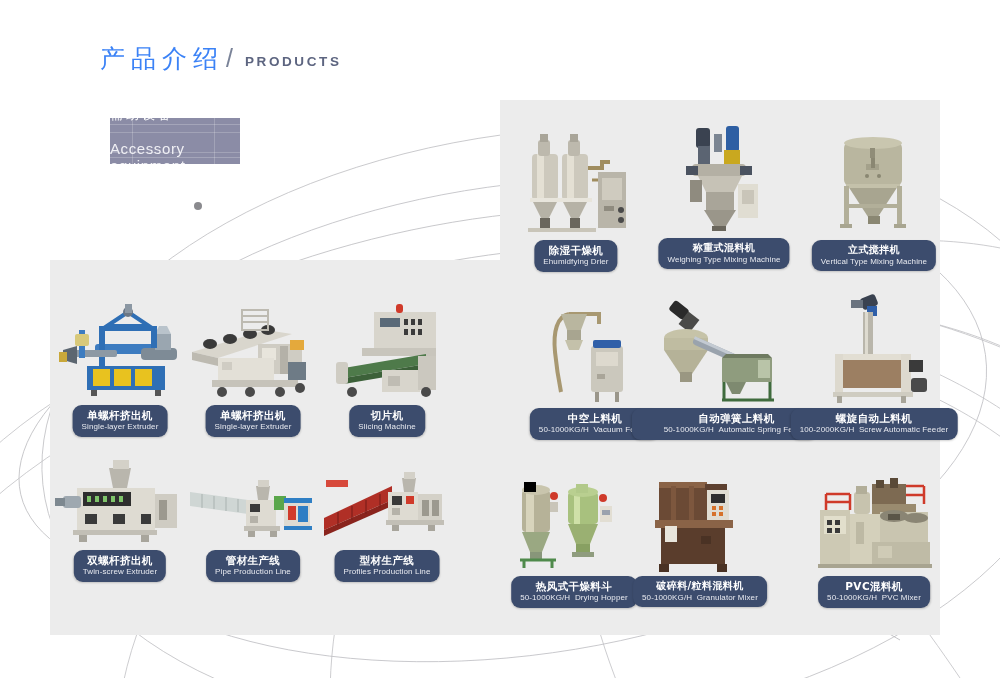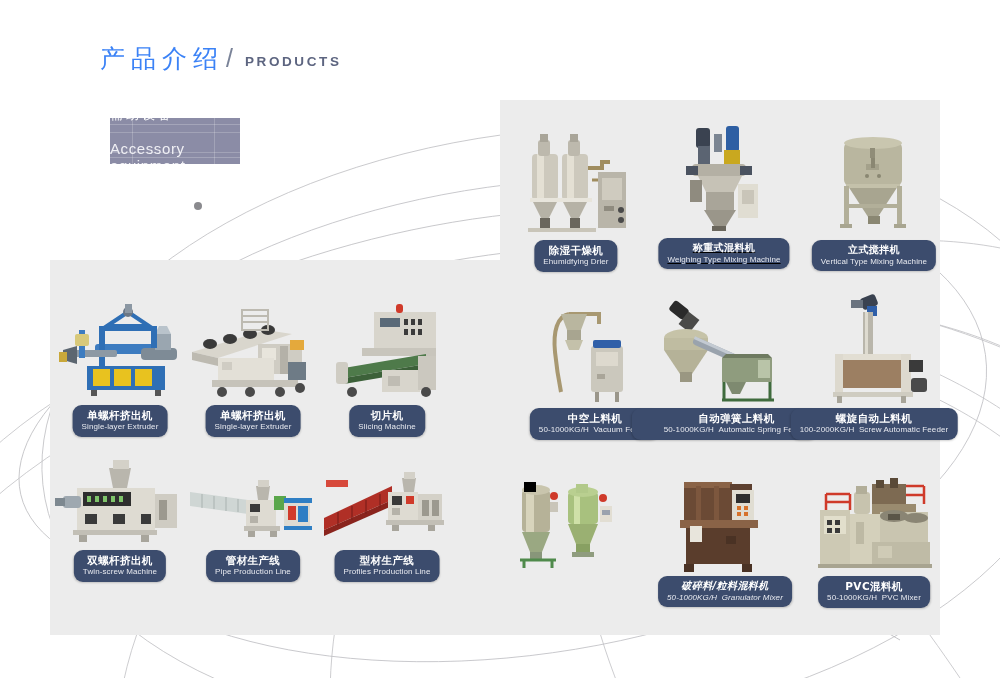--- a/index.html
+++ b/index.html
@@ -273,21 +273,21 @@
           <rect x="8" y="46" width="18" height="12" rx="3" fill="#9ea8b0"></rect>
           <rect x="0" y="48" width="10" height="8" fill="#7d8890"></rect>
           <rect x="18" y="80" width="84" height="5" fill="#c2bfb6"></rect>
           <rect x="24" y="85" width="8" height="7" fill="#a8a59c"></rect>
           <rect x="86" y="85" width="8" height="7" fill="#a8a59c"></rect>
         </g>
       </svg>
     </div>
     <div class="pill" style="top:100px;">
       <span class="p-cn">双螺杆挤出机</span>
-      <span class="p-en">Twin-screw Machine</span>
+      <span class="p-en">Twin-screw Extruder</span>
     </div>
   </div>
 
   <div class="cell" style="left:188px;top:452px;width:130px;height:128px;">
     <div class="art">
       <svg width="130" height="94" viewBox="0 0 130 94">
         <g>
           <polygon points="2,40 60,48 60,62 2,54" fill="#cfd6d4"></polygon>
           <g stroke="#a9b2b0" stroke-width="1" fill="none">
             <path d="M14 42 V56 M26 44 V57 M38 45 V59 M50 47 V60"></path>
@@ -397,21 +397,21 @@
           <polygon points="30,54 74,54 66,70 38,70" fill="#c6c2b6"></polygon>
           <rect x="38" y="70" width="28" height="18" fill="#a9a599"></rect>
           <polygon points="36,88 68,88 58,104 46,104" fill="#9a968a"></polygon>
           <rect x="70" y="62" width="20" height="34" fill="#e0ddd2"></rect>
           <rect x="74" y="68" width="12" height="14" fill="#c9c5b9"></rect>
           <rect x="22" y="58" width="12" height="22" fill="#8f8b7f"></rect>
           <rect x="44" y="104" width="14" height="5" fill="#6a665c"></rect>
         </g>
       </svg>
     </div>
-    <div class="pill wide" style="top:116px;text-decoration:underline;">
+    <div class="pill wide" style="top:116px;">
       <span class="p-cn">称重式混料机</span>
       <span class="p-en">Weighing Type Mixing Machine</span>
     </div>
   </div>
 
   <div class="cell" style="left:818px;top:128px;width:112px;height:140px;">
     <div class="art">
       <svg width="112" height="108" viewBox="0 0 112 108">
         <g>
           <rect x="26" y="14" width="58" height="44" rx="6" fill="#b9b69f"></rect>
@@ -544,23 +544,27 @@
           <rect x="64" y="76" width="14" height="8" fill="#88a062"></rect>
           <g fill="#cf3a2a">
               <circle cx="91" cy="30" r="4"></circle>
             </g>
           <rect x="88" y="38" width="12" height="16" fill="#e2ded3"></rect>
           <rect x="90" y="42" width="8" height="5" fill="#9aa2ae"></rect>
           <rect x="60" y="84" width="22" height="5" fill="#8f9c7e"></rect>
         </g>
       </svg>
     </div>
-  </div>
-
-  <div class="cell" style="left:666px;top:470px;width:118px;height:134px;font-style:italic;">
+    <div class="pill" style="top:108px;">
+      <span class="p-cn">热风式干燥料斗</span>
+      <span class="p-en"><span>50-1000KG/H</span>&nbsp;&nbsp;<span>Drying Hopper</span></span>
+    </div>
+  </div>
+
+  <div class="cell" style="left:641px;top:470px;width:118px;height:134px;">
     <div class="art">
       <svg width="118" height="104" viewBox="0 0 118 104">
         <g>
           <rect x="18" y="16" width="48" height="34" fill="#6b4a35"></rect>
           <rect x="18" y="12" width="48" height="6" fill="#8a6347"></rect>
           <rect x="30" y="16" width="5" height="34" fill="#7d573e"></rect>
           <rect x="48" y="16" width="5" height="34" fill="#7d573e"></rect>
           <rect x="64" y="14" width="22" height="6" fill="#5d4030"></rect>
           <rect x="66" y="20" width="22" height="30" fill="#e0ddd2"></rect>
           <rect x="70" y="24" width="14" height="9" fill="#2e2e2e"></rect>

